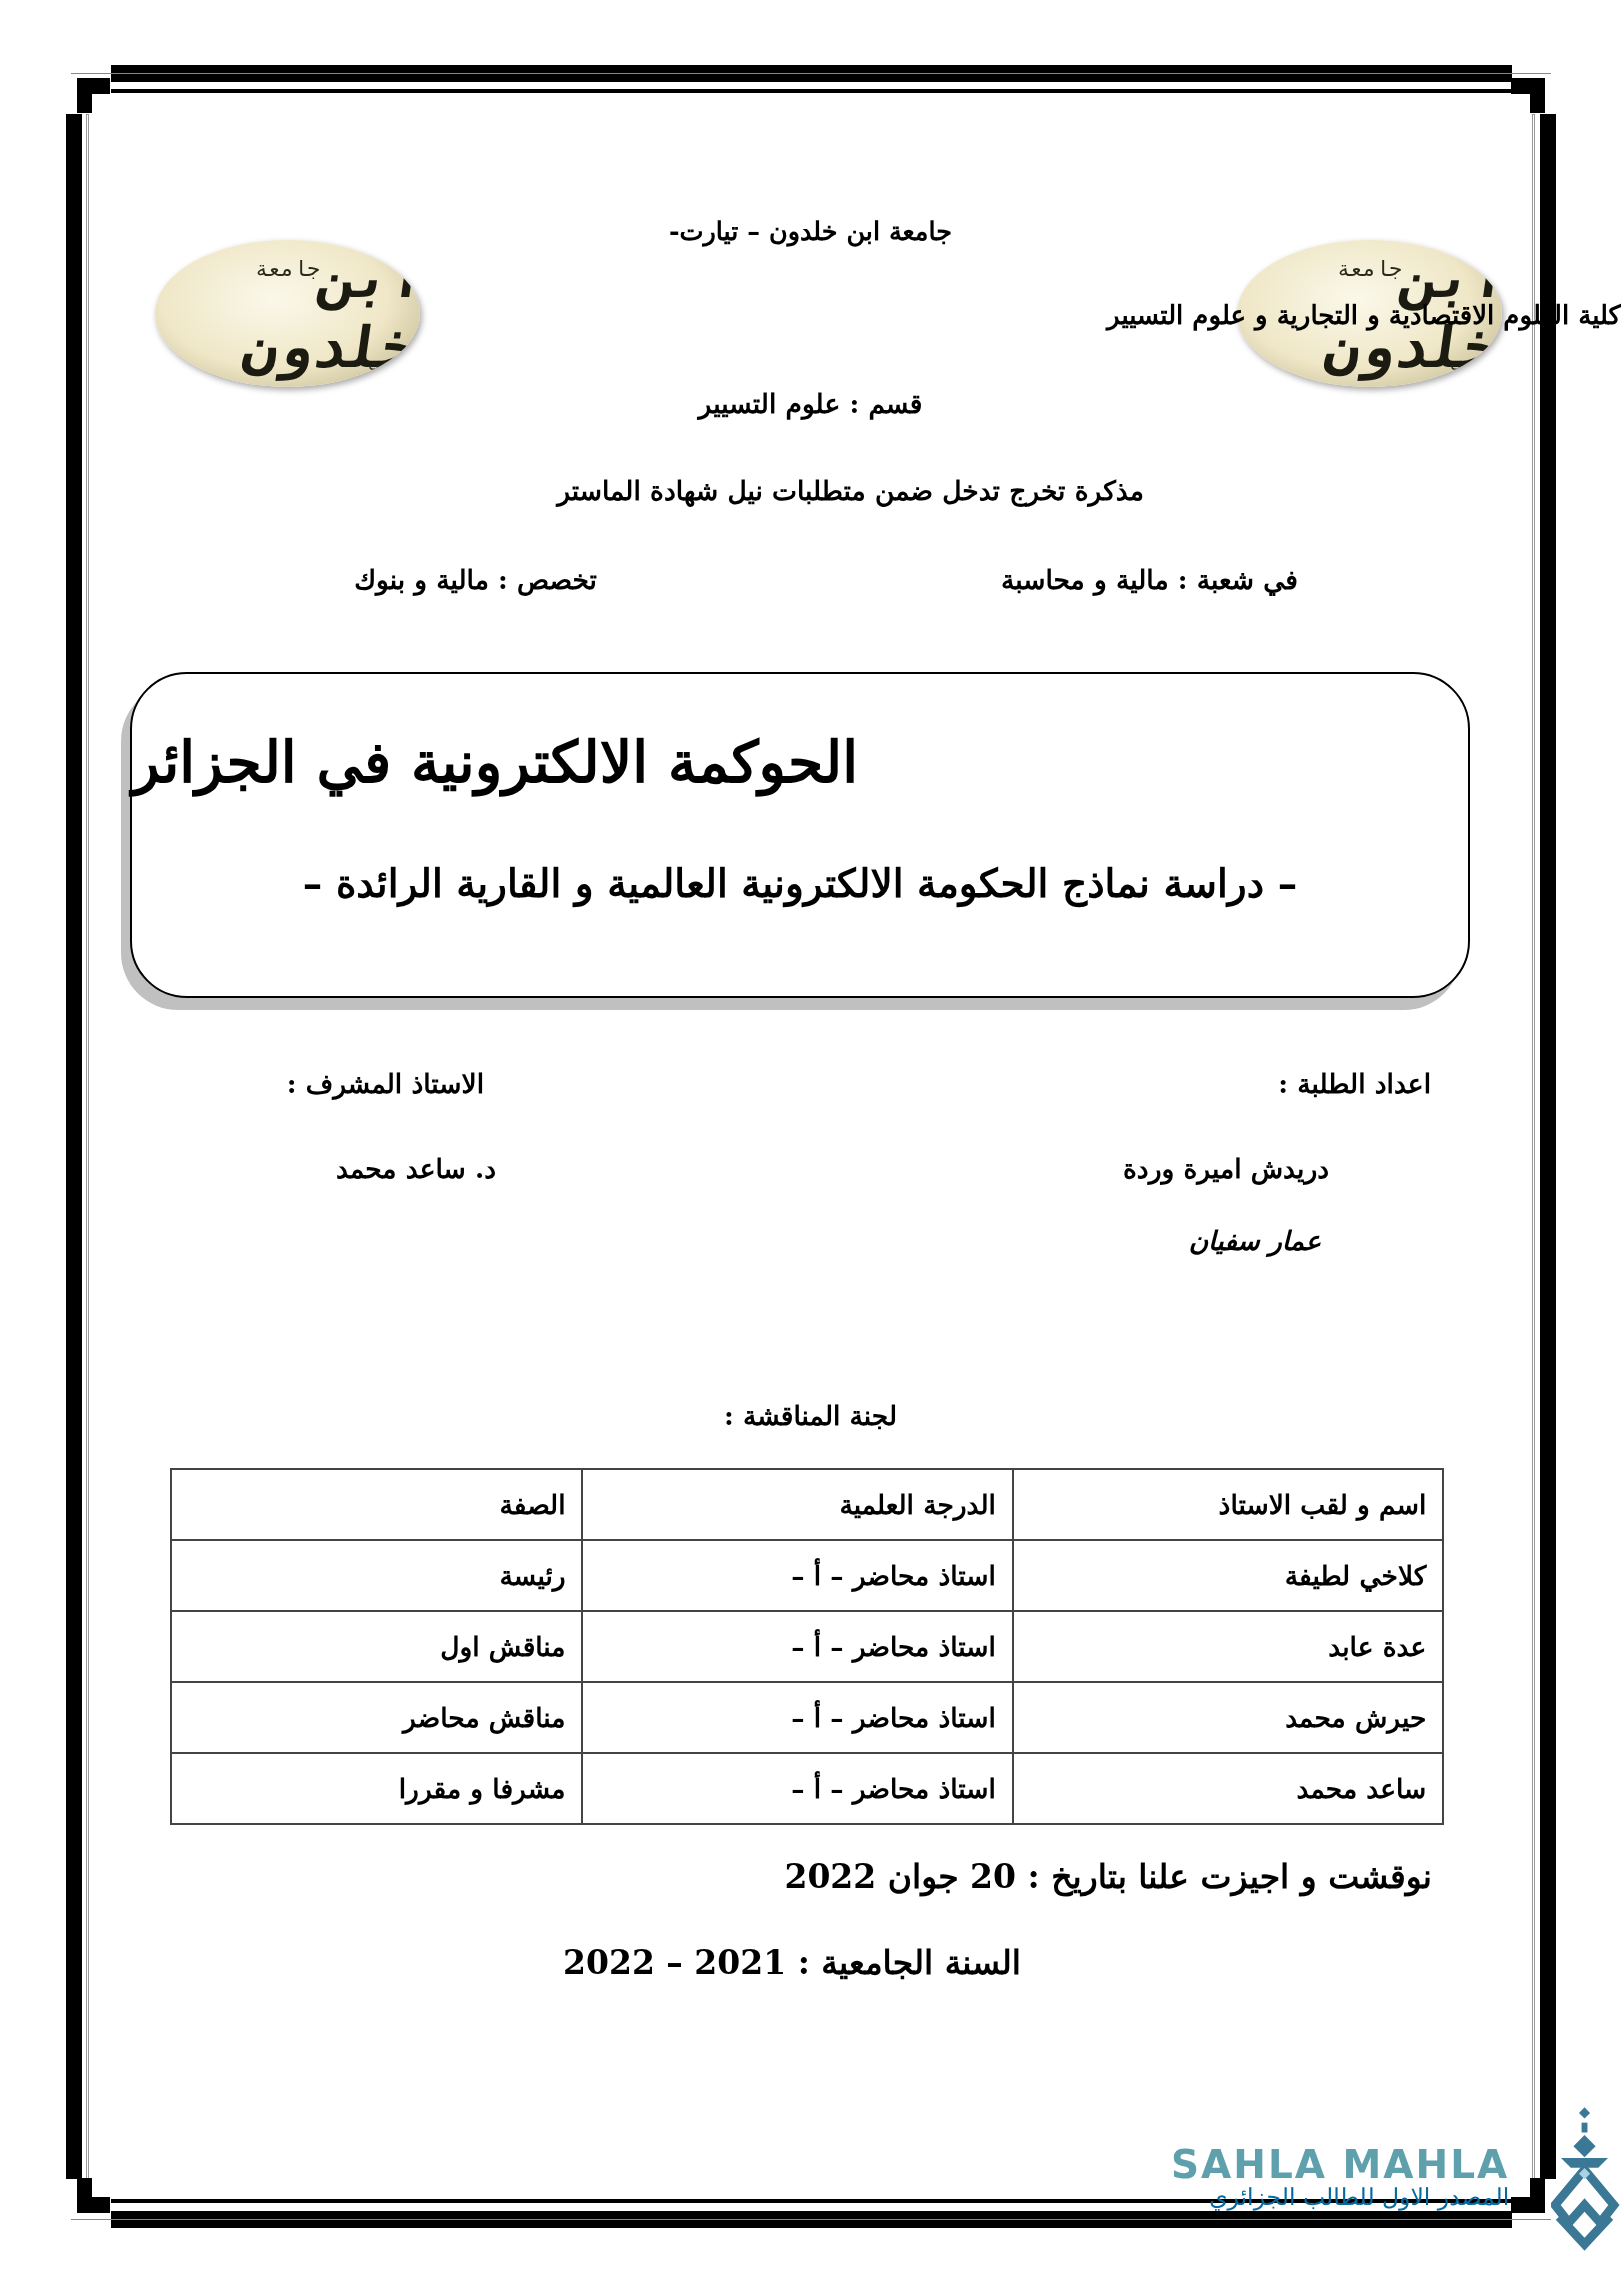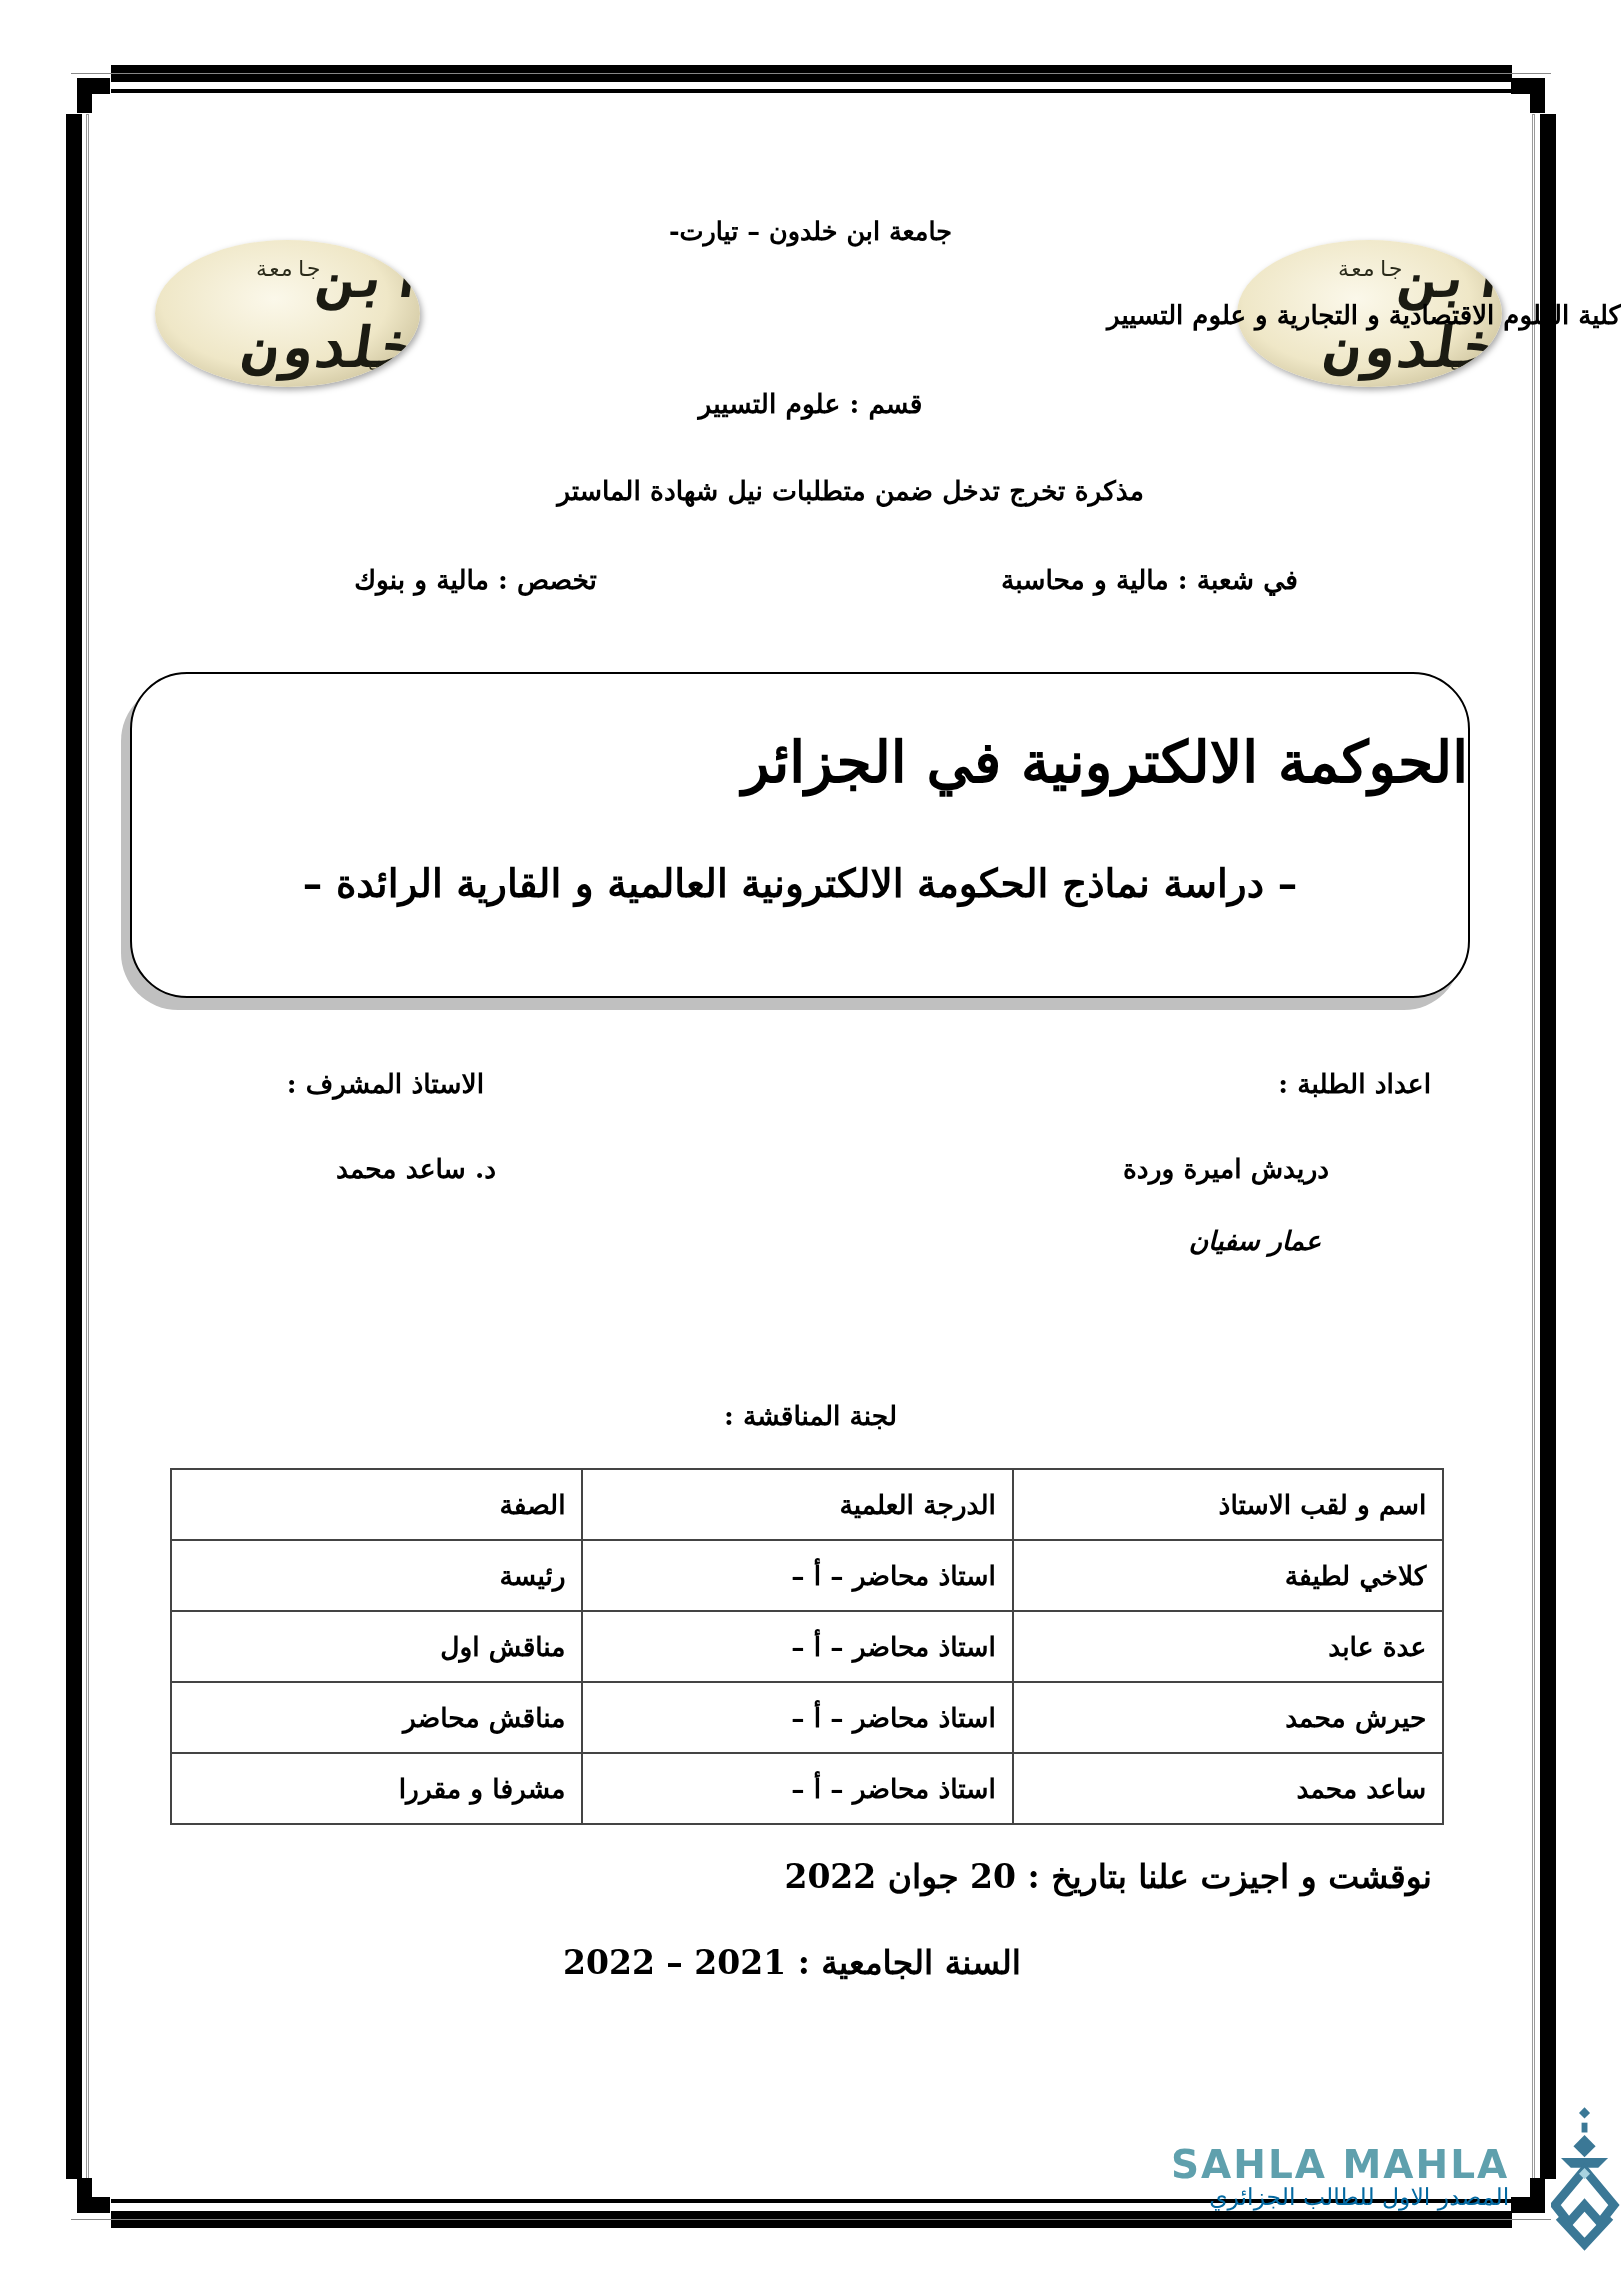--- a/index.html
+++ b/index.html
@@ -20,21 +20,21 @@
   .logo .cal { position:absolute; left:0; top:0; width:100%; height:100%;
                display:flex; align-items:center; justify-content:center;
                font-size:57px; font-weight:bold; color:#1b1b12; transform:skewX(-8deg); }
   .logo .cal-top { position:absolute; top:15.7px; left:0; width:100%; text-align:center; font-size:21.6px; color:#2a2a1a; }
   .logo .cal-bot { position:absolute; bottom:11.8px; left:0; width:100%; font-size:17px; color:#2a2a1a; }
   .branch { top:564px; font-size:26.5px; font-weight:bold; }
   .title-shadow { position:absolute; left:121px; top:684px; width:1340px; height:326px;
                   background:#c0c0c0; border-radius:57px; }
   .title-box { position:absolute; left:130px; top:672px; width:1340px; height:326px;
                background:#fff; border:2px solid #000; border-radius:57px; box-sizing:border-box; }
-  .title-main { position:absolute; left:0; width:100%; top:54px; text-align:right; font-size:57px; font-weight:bold; }
+  .title-main { position:absolute; left:0; width:100%; top:54px; text-align:left; font-size:57px; font-weight:bold; }
   .title-sub { position:absolute; left:0; width:100%; top:186px; text-align:center; font-size:39px; font-weight:bold; }
   .lbl { font-size:26.5px; font-weight:bold; }
   table.jury { position:absolute; left:170px; top:1468px; width:1274px; border-collapse:collapse; direction:rtl; }
   table.jury td { border:2px solid #444; height:69px; padding:0 15.7px; font-size:26.5px; font-weight:bold; text-align:right; vertical-align:middle; }
   .watermark { position:absolute; left:1171px; top:2142px; }
   .wm-en { font-family:"DejaVu Sans", "Liberation Sans", sans-serif; font-size:39px; font-weight:bold; color:#5fa0ad; letter-spacing:2px; }
   .wm-ar { font-size:23.5px; color:#0369a1; direction:rtl; margin-top:-3.9px; }
   .wm-logo { position:absolute; left:1551px; top:2107px; width:69px; height:147px; }
 </style>
 </head>

